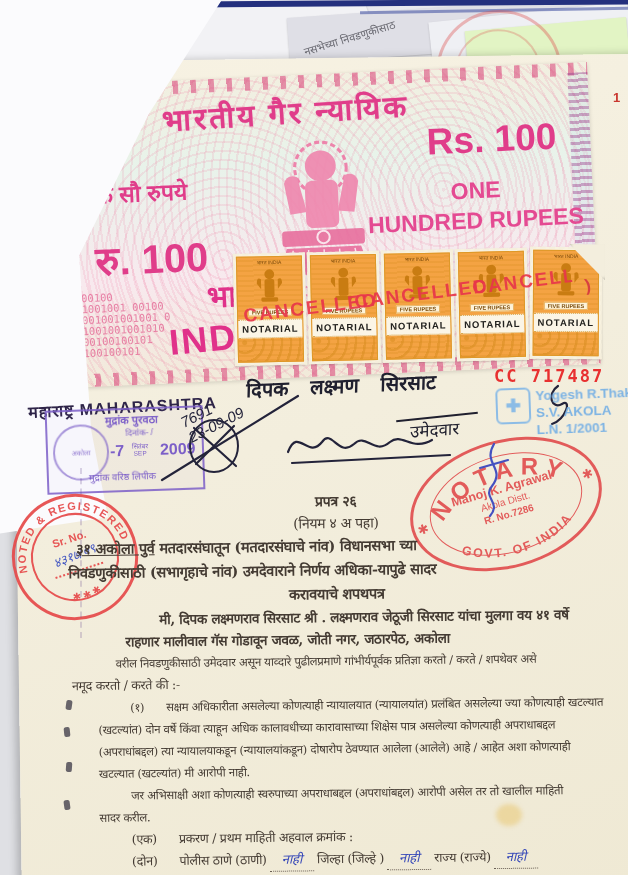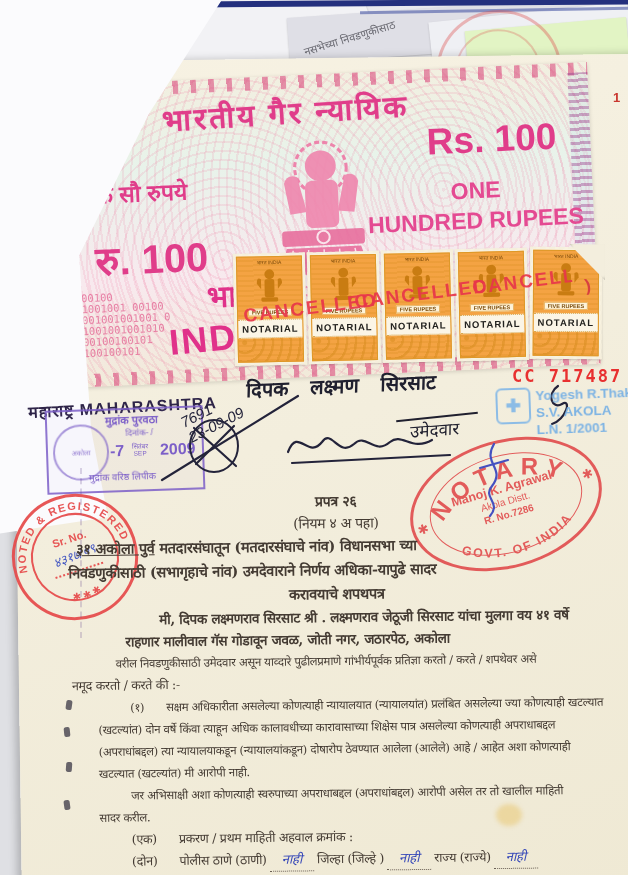--- a/index.html
+++ b/index.html
@@ -47,21 +47,21 @@
   .sp-rs{right:34px;top:52px;font-size:37px;font-weight:bold;color:#e03d8a;}
   .sp-words-hi{left:22px;top:94px;font-size:23px;font-weight:bold;color:#e03d8a;}
   .sp-one{right:92px;top:110px;font-size:23px;font-weight:bold;color:#e44a92;}
   .sp-hundred{right:10px;top:140px;font-size:23px;font-weight:bold;color:#e44a92;white-space:nowrap;}
   .sp-ru{left:32px;top:148px;font-size:40px;font-weight:bold;color:#e03d8a;}
   .sp-bha{left:142px;top:196px;font-size:30px;font-weight:bold;color:#e0318a;}
   .sp-india{left:102px;top:238px;font-size:36px;font-weight:bold;color:#e0318a;letter-spacing:2px;transform:rotate(-3deg);}
   .sp-micro{left:16px;top:208px;font-family:"DejaVu Sans Mono",monospace;font-size:10.5px;line-height:11px;color:rgba(226,90,140,.72);white-space:pre;}
   .sp-emblem{left:198px;top:40px;width:126px;height:196px;opacity:.9;}
 
-  .serial{left:512px;top:366px;font-family:"DejaVu Sans Mono",monospace;font-size:17px;font-weight:bold;color:#e83030;letter-spacing:2px;}
+  .serial{left:494px;top:366px;font-family:"DejaVu Sans Mono",monospace;font-size:17px;font-weight:bold;color:#e83030;letter-spacing:2px;}
 
   
   .nstrip{left:234px;top:250px;width:374px;height:118px;transform:rotate(-1.2deg);display:flex;gap:2px;}
   .nstamp{width:72px;height:112px;background:#f8f2e0;padding:3px;box-sizing:border-box;position:relative;
       outline:2px dashed #f5efdc;outline-offset:-2px;box-shadow:0 1px 2px rgba(0,0,0,.18);}
   .ns-in{height:100%;background:
       repeating-linear-gradient(0deg,rgba(214,140,30,.25) 0 2px,rgba(0,0,0,0) 2px 5px),#f4a343;
       border:1px solid #dd9828;display:flex;flex-direction:column;align-items:center;box-sizing:border-box;}
   .ns-head{font-size:5px;color:#7a4a08;margin-top:2px;white-space:nowrap;}
   .ns-value{font-size:5.5px;font-weight:bold;color:#7a4a08;background:#fdf3da;border:1px solid #e8b565;padding:0 3px;margin-top:1px;white-space:nowrap;}

